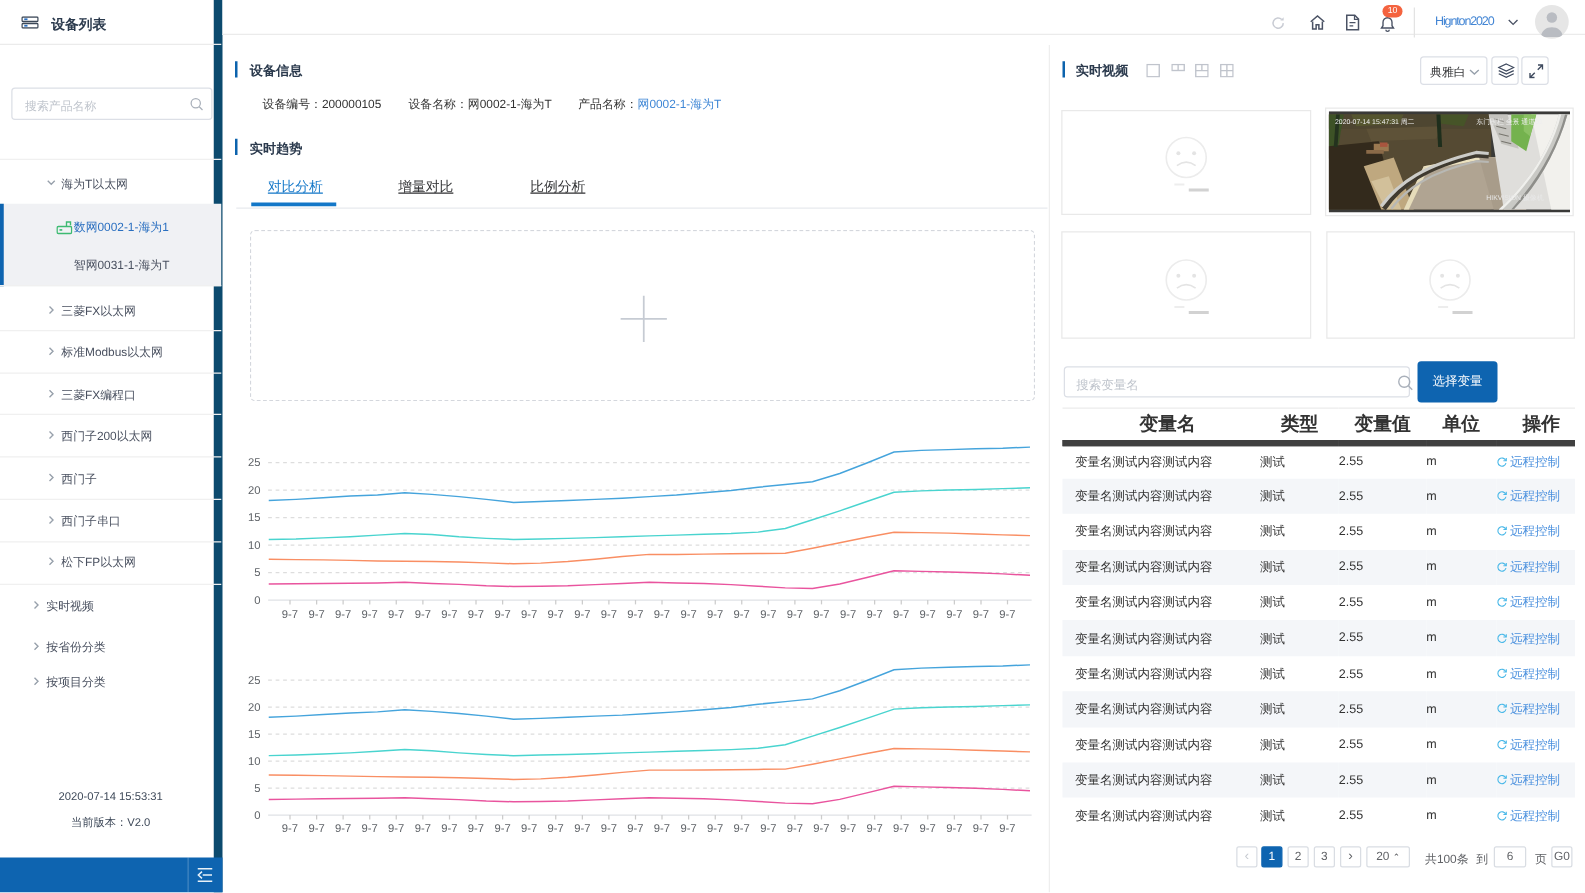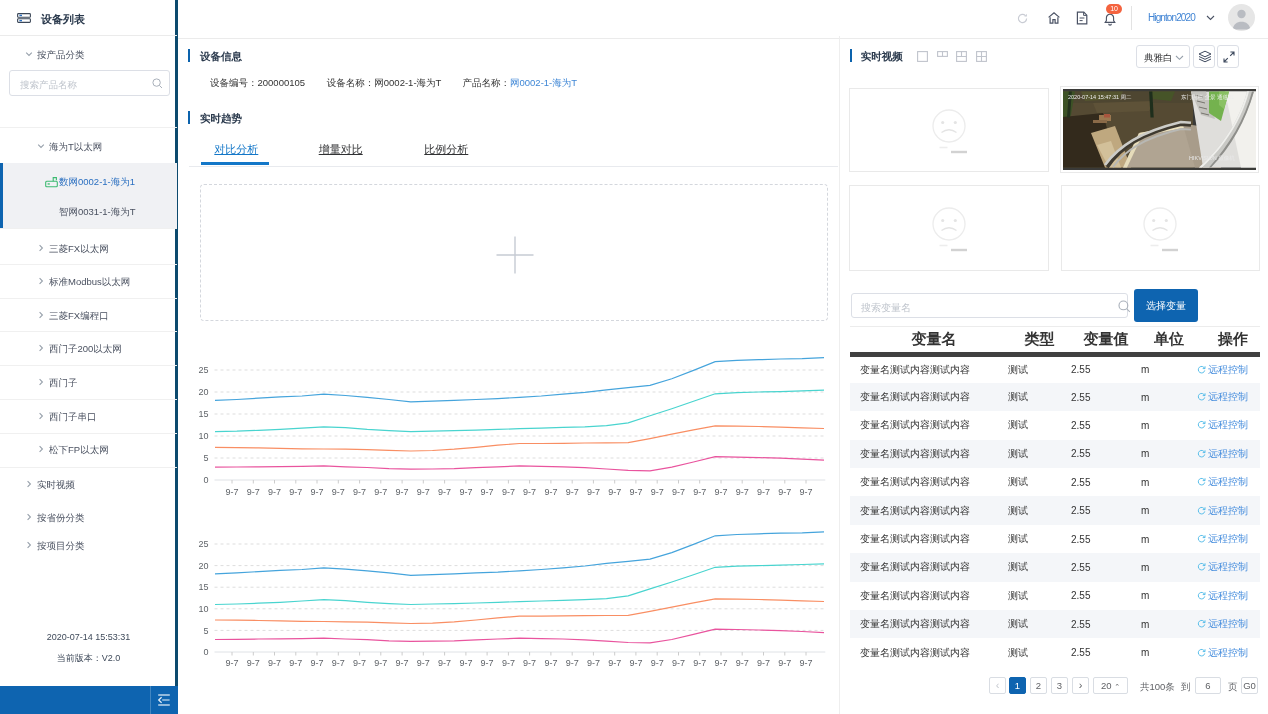--- a/index.html
+++ b/index.html
@@ -2,37 +2,37 @@
 <html lang="zh"><head>
 <meta charset="utf-8">
 <title>设备列表</title>
 <style>
 * { margin:0; padding:0; box-sizing:border-box; }
 html,body { width:1268px; height:714px; overflow:hidden; background:#fff;
   font-family:"Liberation Sans",sans-serif; color:#333; }
 .abs { position:absolute; }
 #app { position:relative; width:1268px; height:714px; }
 #sidebar { position:absolute; left:0; top:0; width:178px; height:714px;
-  border-right:3px solid #0c4a6e; background:#fff; }
+  border-right:7px solid #0c4a6e; background:#fff; }
 #side-head { position:absolute; left:0; top:0; width:177px; height:36px; border-bottom:1px solid #ebebeb; }
 #side-head .ttl { position:absolute; left:41px; top:12px; font-size:11px; font-weight:bold; color:#2b3a4d; }
 .tree-row { position:absolute; left:0; width:177px; height:34px; font-size:9.5px; color:#4a5160; }
 .tree-row .lbl { position:absolute; top:12px; }
 .chev { position:absolute; }
 .divider { position:absolute; left:0; width:177px; border-top:1px solid #f0f0f0; }
 #side-sel { position:absolute; left:0; top:163px; width:177px; height:66px;
   background:#f0f1f4; border-left:3px solid #0e64b0; }
 #side-search { position:absolute; left:9px; top:70px; width:161px; height:26px;
   border:1px solid #dcdfe6; border-radius:3px; background:#fff; }
 #side-search .ph { position:absolute; left:10px; top:8px; font-size:9.5px; color:#bfc4cc; }
 #side-time { position:absolute; left:0; top:627px; width:177px; text-align:center;
   font-size:9px; color:#3f4a5a; line-height:21px; }
 #side-foot { position:absolute; left:0; top:686px; width:178px; height:28px; background:#0e64b0; }
 #side-foot .vline { position:absolute; left:150px; top:0; width:1px; height:28px; background:rgba(255,255,255,.22); }
-#topbar { position:absolute; left:178px; top:0; width:1090px; height:39px;
+#topbar { position:absolute; left:178px; top:0; width:1090px; height:28px;
   border-bottom:1px solid #ebebeb; background:#fff; }
 #topbar .vsep { position:absolute; left:953px; top:6px; width:1px; height:24px; background:#e3e3e3; }
 #topbar .uname { position:absolute; left:970px; top:12px; font-size:10px; letter-spacing:-0.9px; color:#4285d4; }
 #topbar .avatar { position:absolute; left:1050px; top:4px; width:27px; height:27px;
   border-radius:50%; background:#e6e6e6; overflow:hidden; }
 #center { position:absolute; left:178px; top:36px; width:661px; height:678px; }
 .sec-bar { position:absolute; width:2px; height:13px; background:#0c63ad; }
 .sec-ttl { position:absolute; font-size:10.5px; font-weight:bold; color:#2b3a4d; }
 #info-row { position:absolute; left:0; top:41px; width:661px; font-size:9.5px; color:#333; }
 #info-row .lk { color:#3f87d6; }
@@ -71,28 +71,20 @@
     <div id="side-head">
       <svg class="svgabs" style="left:17px;top:13px" width="14" height="10" viewBox="0 0 14 10">
         <rect x="0.6" y="0.6" width="12.8" height="3.6" rx="0.8" fill="none" stroke="#3c4858" stroke-width="1.1"></rect>
         <rect x="0.6" y="5.8" width="12.8" height="3.6" rx="0.8" fill="none" stroke="#3c4858" stroke-width="1.1"></rect>
         <rect x="2.4" y="1.7" width="2.6" height="1.4" fill="#2a6fc0"></rect>
         <rect x="2.4" y="6.9" width="2.6" height="1.4" fill="#2a6fc0"></rect>
       </svg>
       <span class="ttl">设备列表</span>
     </div>
     <div id="side-sel"></div>
-    <div class="tree-row" style="top:37px">
-        <span class="chev" style="left:25px;top:13px">
-          <svg width="8" height="8" viewBox="0 0 8 8">
-            <path d="M1.2 2.6l2.8 2.8 2.8-2.8" fill="none" stroke="#97a0ab" stroke-width="1.1"></path>
-          </svg>
-        </span>
-        <span class="lbl" style="left:37px">按产品分类</span>
-      </div>
     <div class="tree-row" style="top:129px">
         <span class="chev" style="left:37px;top:13px">
           <svg width="8" height="8" viewBox="0 0 8 8">
             <path d="M1.2 2.6l2.8 2.8 2.8-2.8" fill="none" stroke="#97a0ab" stroke-width="1.1"></path>
           </svg>
         </span>
         <span class="lbl" style="left:49px">海为T以太网</span>
       </div>
     <div class="tree-row" style="top:164px;color:#2a6fc0">
         <svg class="svgabs" style="left:45px;top:12px" width="13" height="12" viewBox="0 0 13 12">

